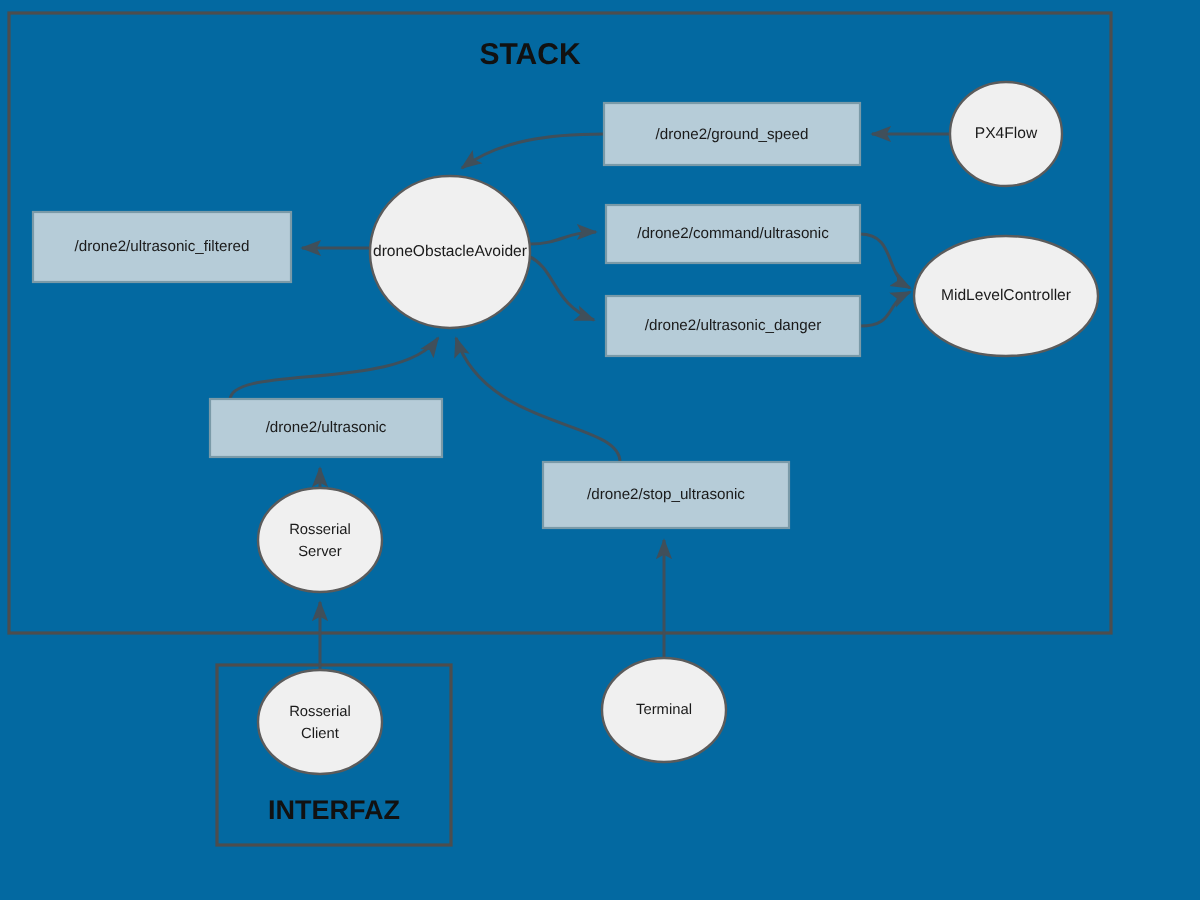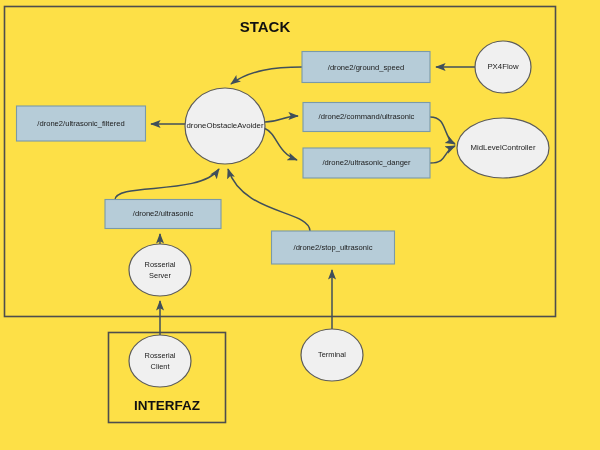--- a/index.html
+++ b/index.html
@@ -10,21 +10,21 @@
   body {
     width: 600px;
     height: 450px;
     font-family: "Liberation Sans", sans-serif;
     overflow: hidden;
   }
   #diagram-root {
     position: relative;
     width: 600px;
     height: 450px;
-    background: #fde047;
+    background: #0369a1;
   }
   svg#diagram {
     display: block;
     width: 600px;
     height: 450px;
   }
   .group-frame {
     fill: none;
     stroke: #4d4d4d;
     stroke-width: 1.6;

